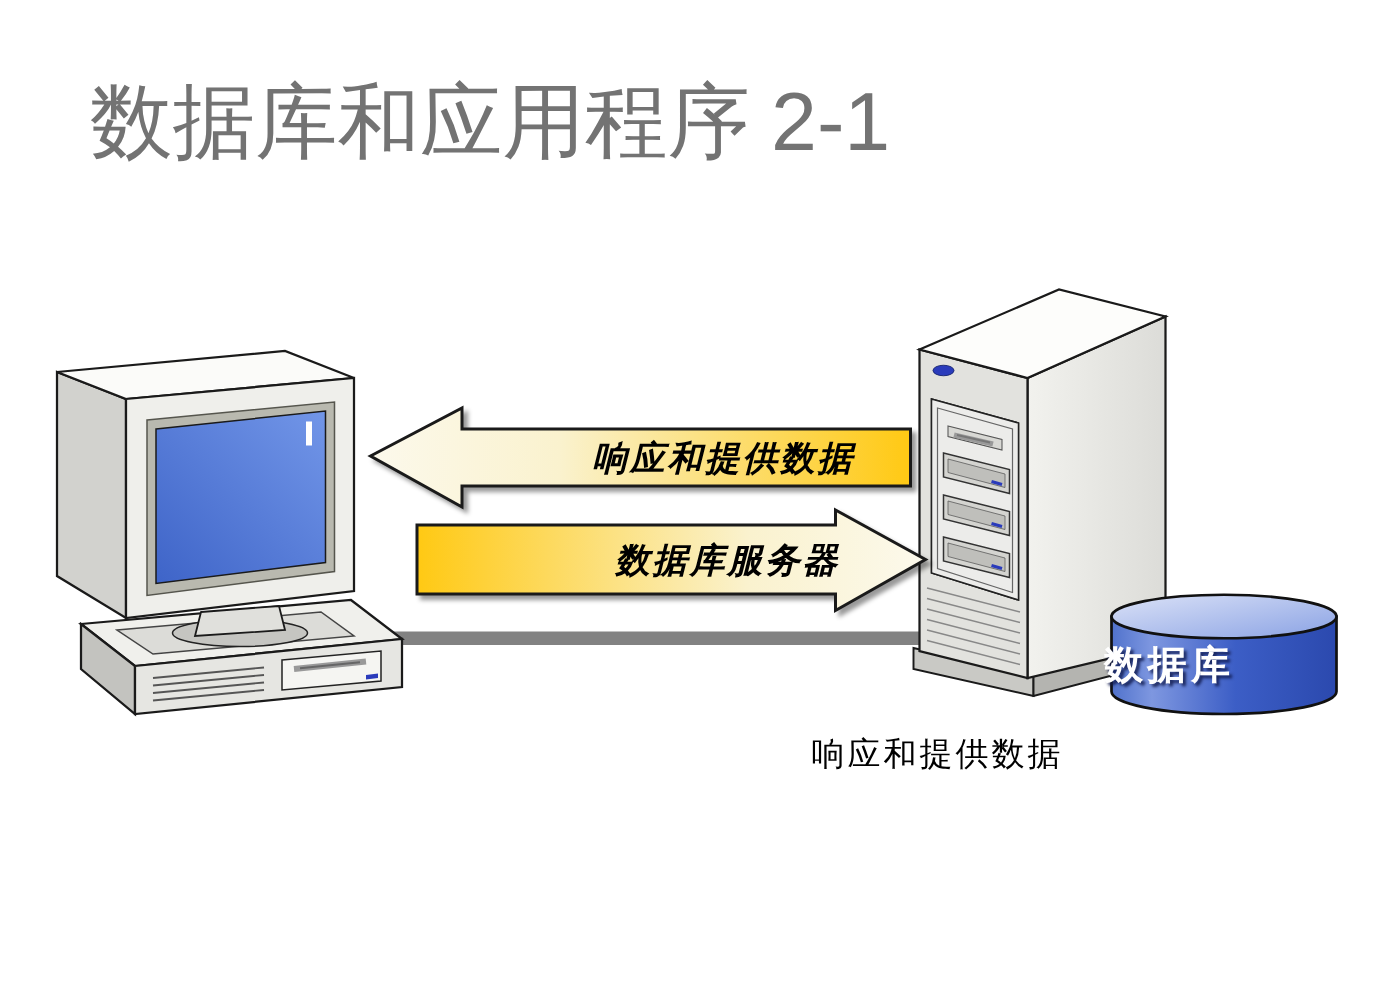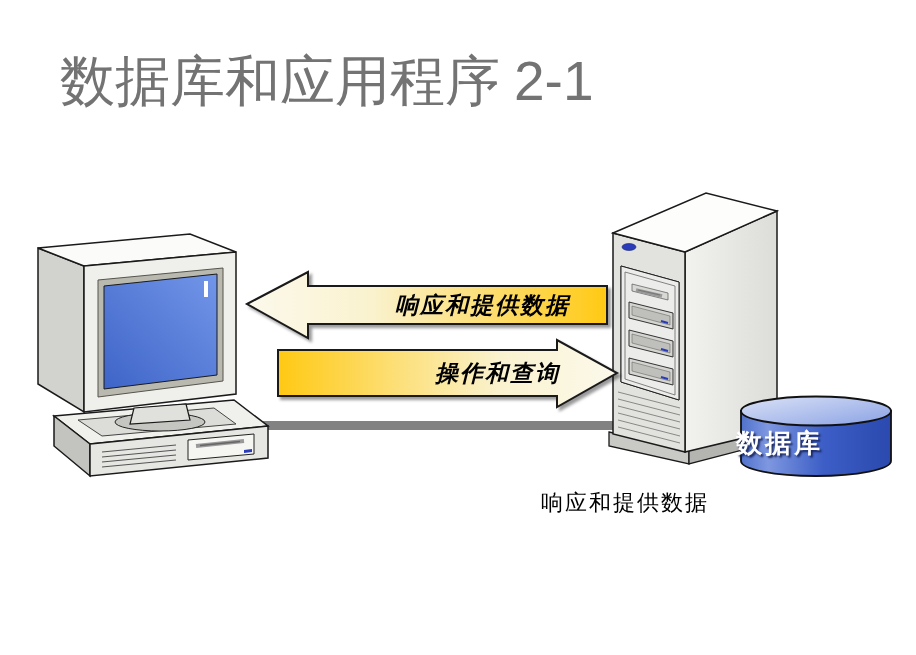--- a/index.html
+++ b/index.html
@@ -155,21 +155,21 @@
   <svg class="arrow-svg z5" style="left:268px; top:336px;" width="362" height="80" viewBox="0 0 362 80">
     <defs>
       <linearGradient id="goldR" x1="0" y1="0" x2="1" y2="0">
         <stop offset="0" stop-color="#FFC913"></stop>
         <stop offset="0.65" stop-color="#FAF2CE"></stop>
         <stop offset="1" stop-color="#FCF9EC"></stop>
       </linearGradient>
     </defs>
     <polygon points="10,14 289,14 289,4 349,37 289,71 289,60 10,60" fill="url(#goldR)" stroke="#1a1a1a" stroke-width="2"></polygon>
   </svg>
-  <div class="arrow-label z6" style="left:300px; top:358px; width:260px;">操作和查询</div>
+  <div class="arrow-label z6" style="left:300px; top:358px; width:260px;">数据库服务器</div>
 
   <svg class="icon-svg z6" style="left:736px; top:389px;" width="160" height="94" viewBox="0 0 160 94">
     <defs>
       <linearGradient id="cylB" x1="0" y1="0" x2="1" y2="0">
         <stop offset="0" stop-color="#5072cc"></stop>
         <stop offset="0.18" stop-color="#7e97e0"></stop>
         <stop offset="0.55" stop-color="#3c5ec6"></stop>
         <stop offset="1" stop-color="#2b49ae"></stop>
       </linearGradient>
       <linearGradient id="cylT" x1="0" y1="0" x2="1" y2="1">

